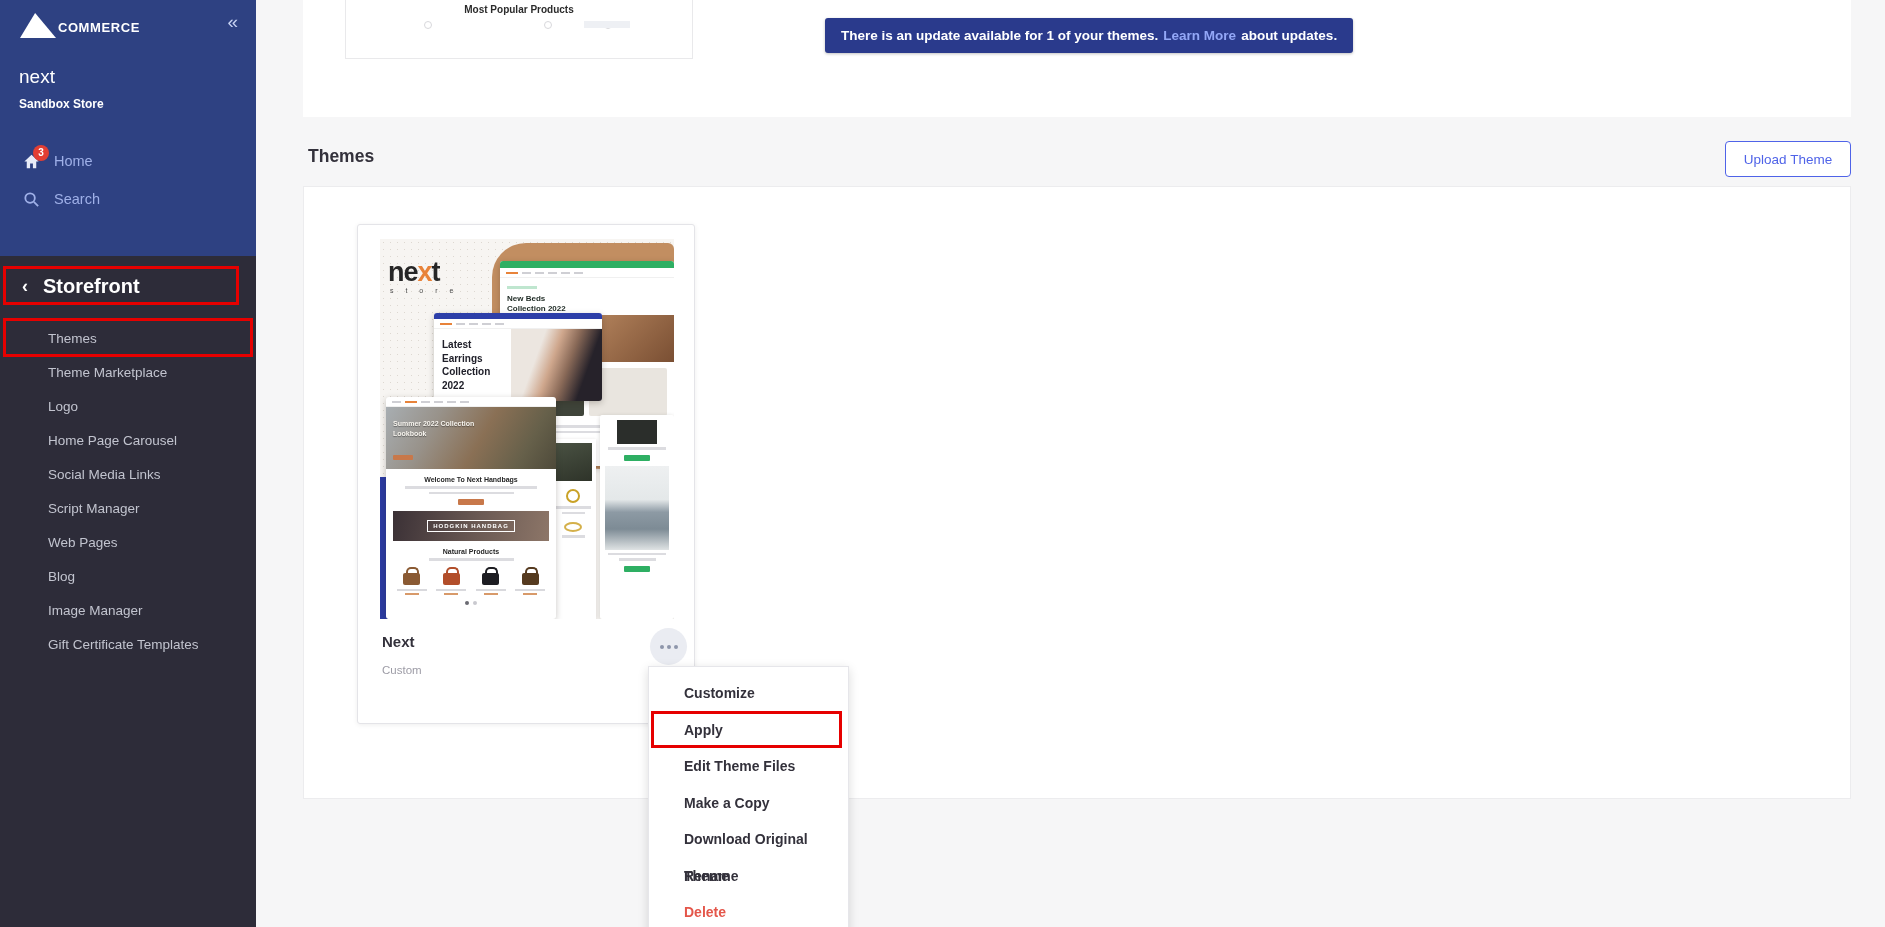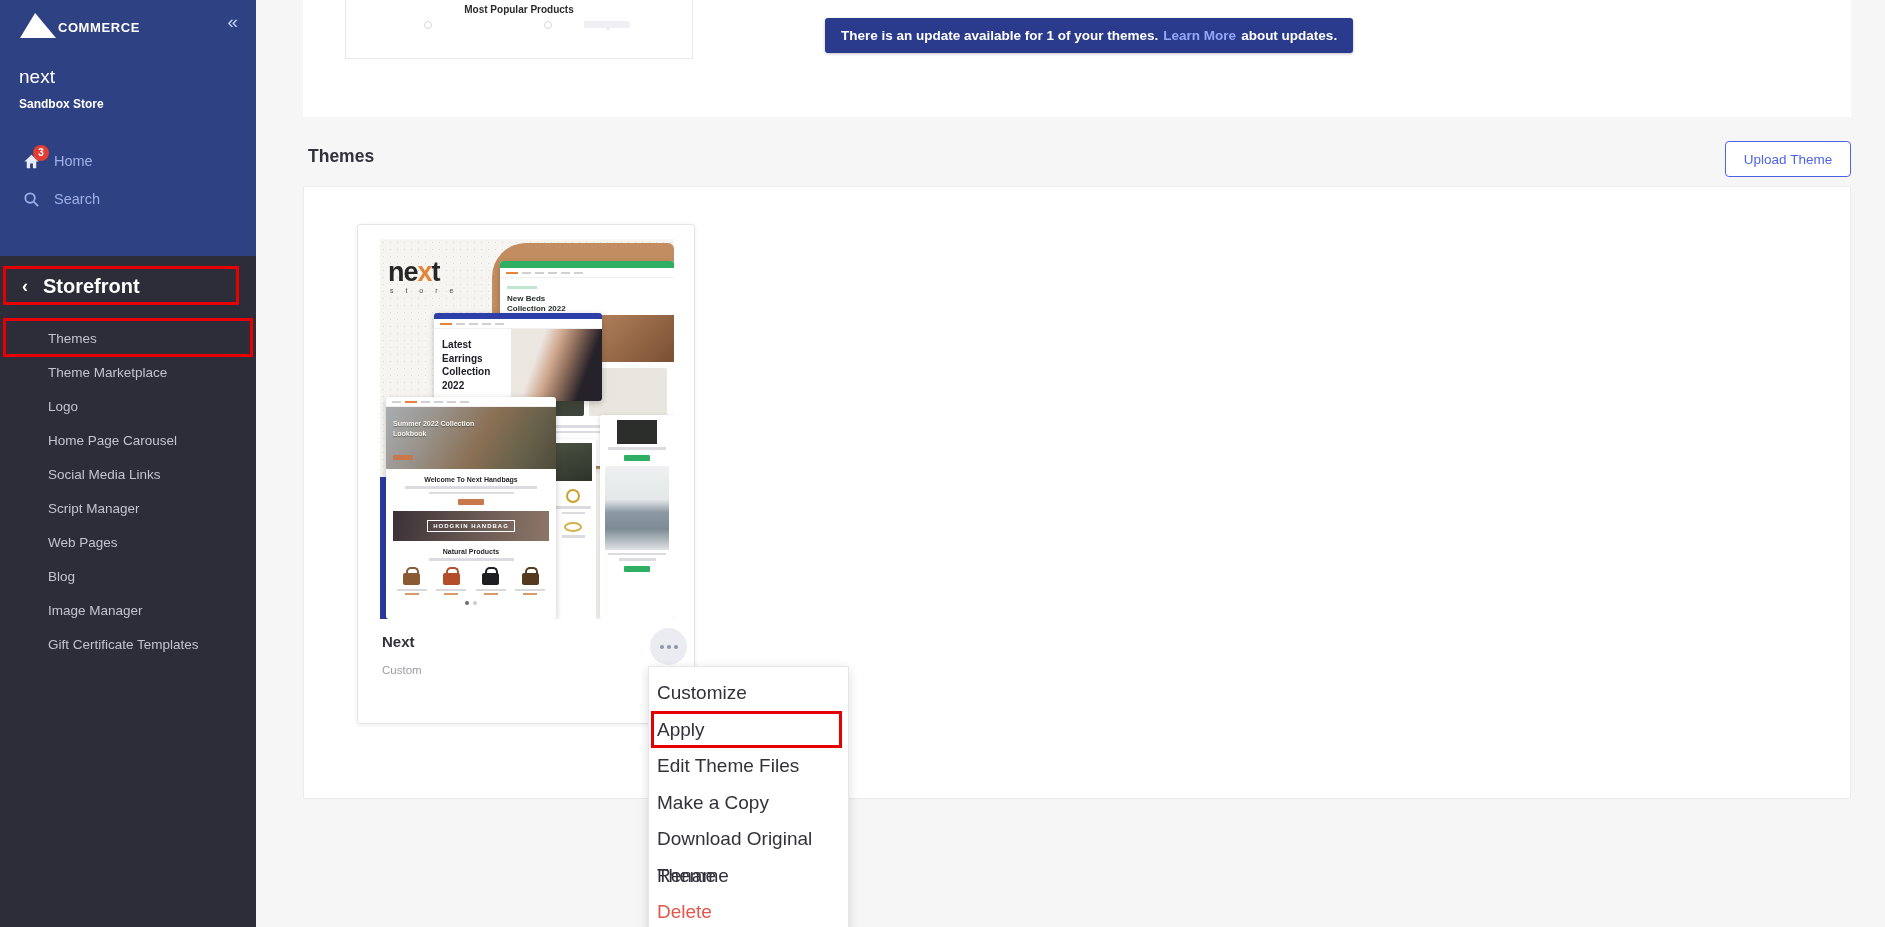--- a/index.html
+++ b/index.html
@@ -163,22 +163,22 @@
   .bag-price { height:2px; width:14px; background:#d89a6a; margin:2px auto 0 auto; }
   .hb-dots { display:flex; justify-content:center; gap:4px; margin-top:6px; }
   .hb-dots i { width:4px; height:4px; border-radius:50%; background:#c9c9cf; }
   .hb-dots i:first-child { background:#6a6a72; }
   .pv-blue-bar { position:absolute; left:0; top:238px; width:8px; height:142px;
     background:#2b3ba2; z-index:3; }
 
   
   .context-menu { left:648px; top:666px; width:201px; padding:8px 0; background:#fff;
     border:1px solid #e6e6ea; box-shadow:0 3px 10px rgba(0,0,0,.14); z-index:8; }
-  .menu-item { height:36.5px; line-height:36.5px; padding-left:8px; font-size:19px;
-    color:var(--text_dark,#33313b); cursor:pointer; }
+  .menu-item { height:36.5px; line-height:36.5px; padding-left:35px; font-size:14px;
+    color:var(--text_dark,#33313b); cursor:pointer;font-weight:bold; }
   .menu-item .danger { color:var(--danger_red,#e4564a); }
 
   
   .annotation { position:absolute; border:3px solid var(--annotation_red,#e60000); z-index:20; pointer-events:none; }
 </style>
 </head>
 <body>
 
 <aside class="sidebar">
   <div class="sidebar-top">

